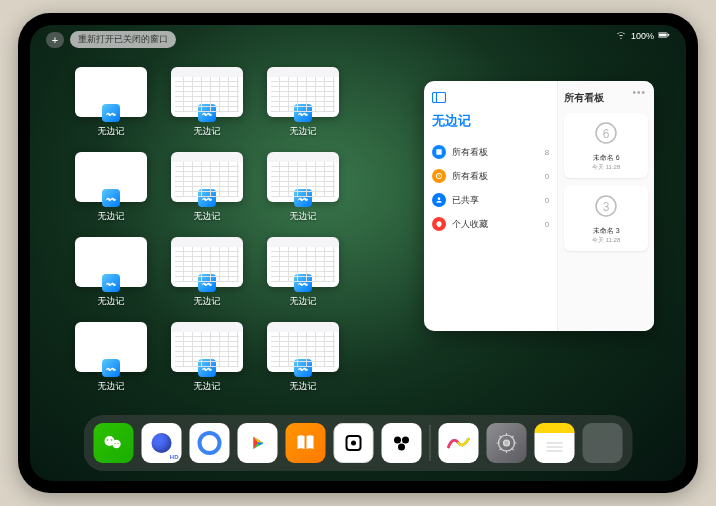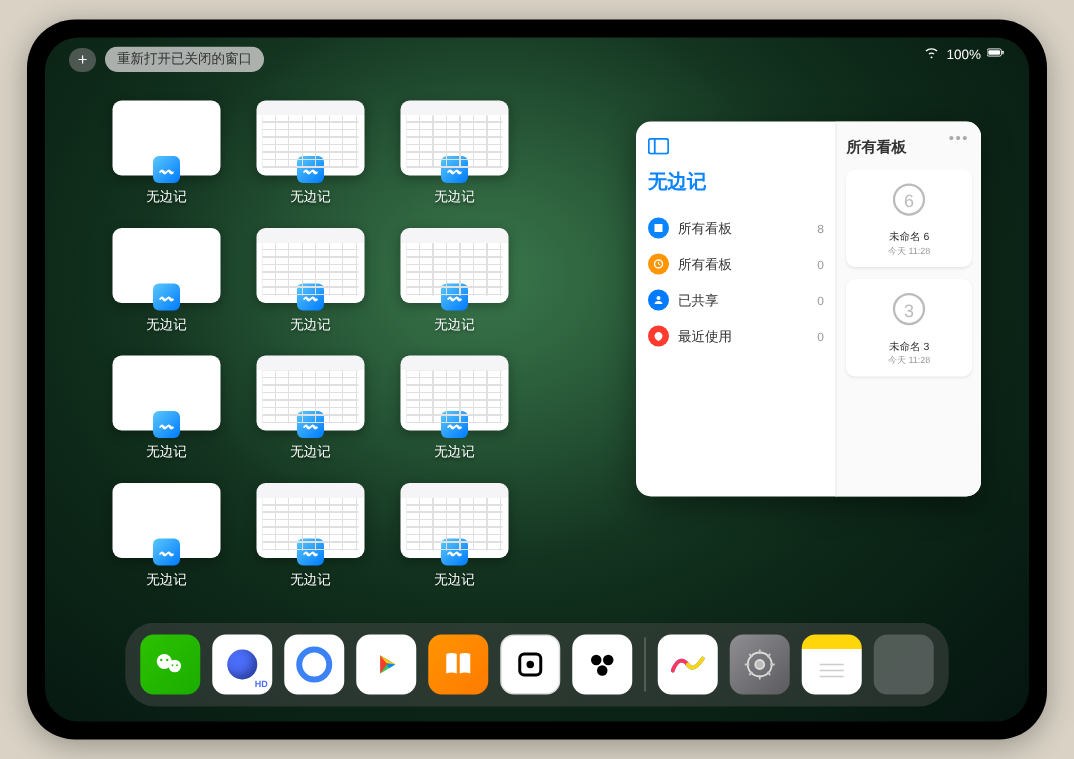--- a/index.html
+++ b/index.html
@@ -222,21 +222,21 @@
               </div>
               <div class="ptxt">已共享</div>
               <div class="pcnt">0</div>
             </div>
             <div class="prow">
               <div class="pdot" style="background:#ff3b30">
                 <svg viewBox="0 0 12 12">
                   <path d="M6 2c2 0 4 2 4 4 0 3-4 5-4 5s-4-2-4-5c0-2 2-4 4-4z" fill="#fff"></path>
                 </svg>
               </div>
-              <div class="ptxt">最近使用</div>
+              <div class="ptxt">个人收藏</div>
               <div class="pcnt">0</div>
             </div>
           </div>
   </div>
   <div class="pright">
     <div class="rtitle">所有看板</div>
     <div id="cards">
             <div class="card">
               <div class="sketch"><svg viewBox="0 0 36 30">
                   <circle cx="18" cy="14" r="10" fill="none" stroke="#bbb" stroke-width="1.5"></circle>

